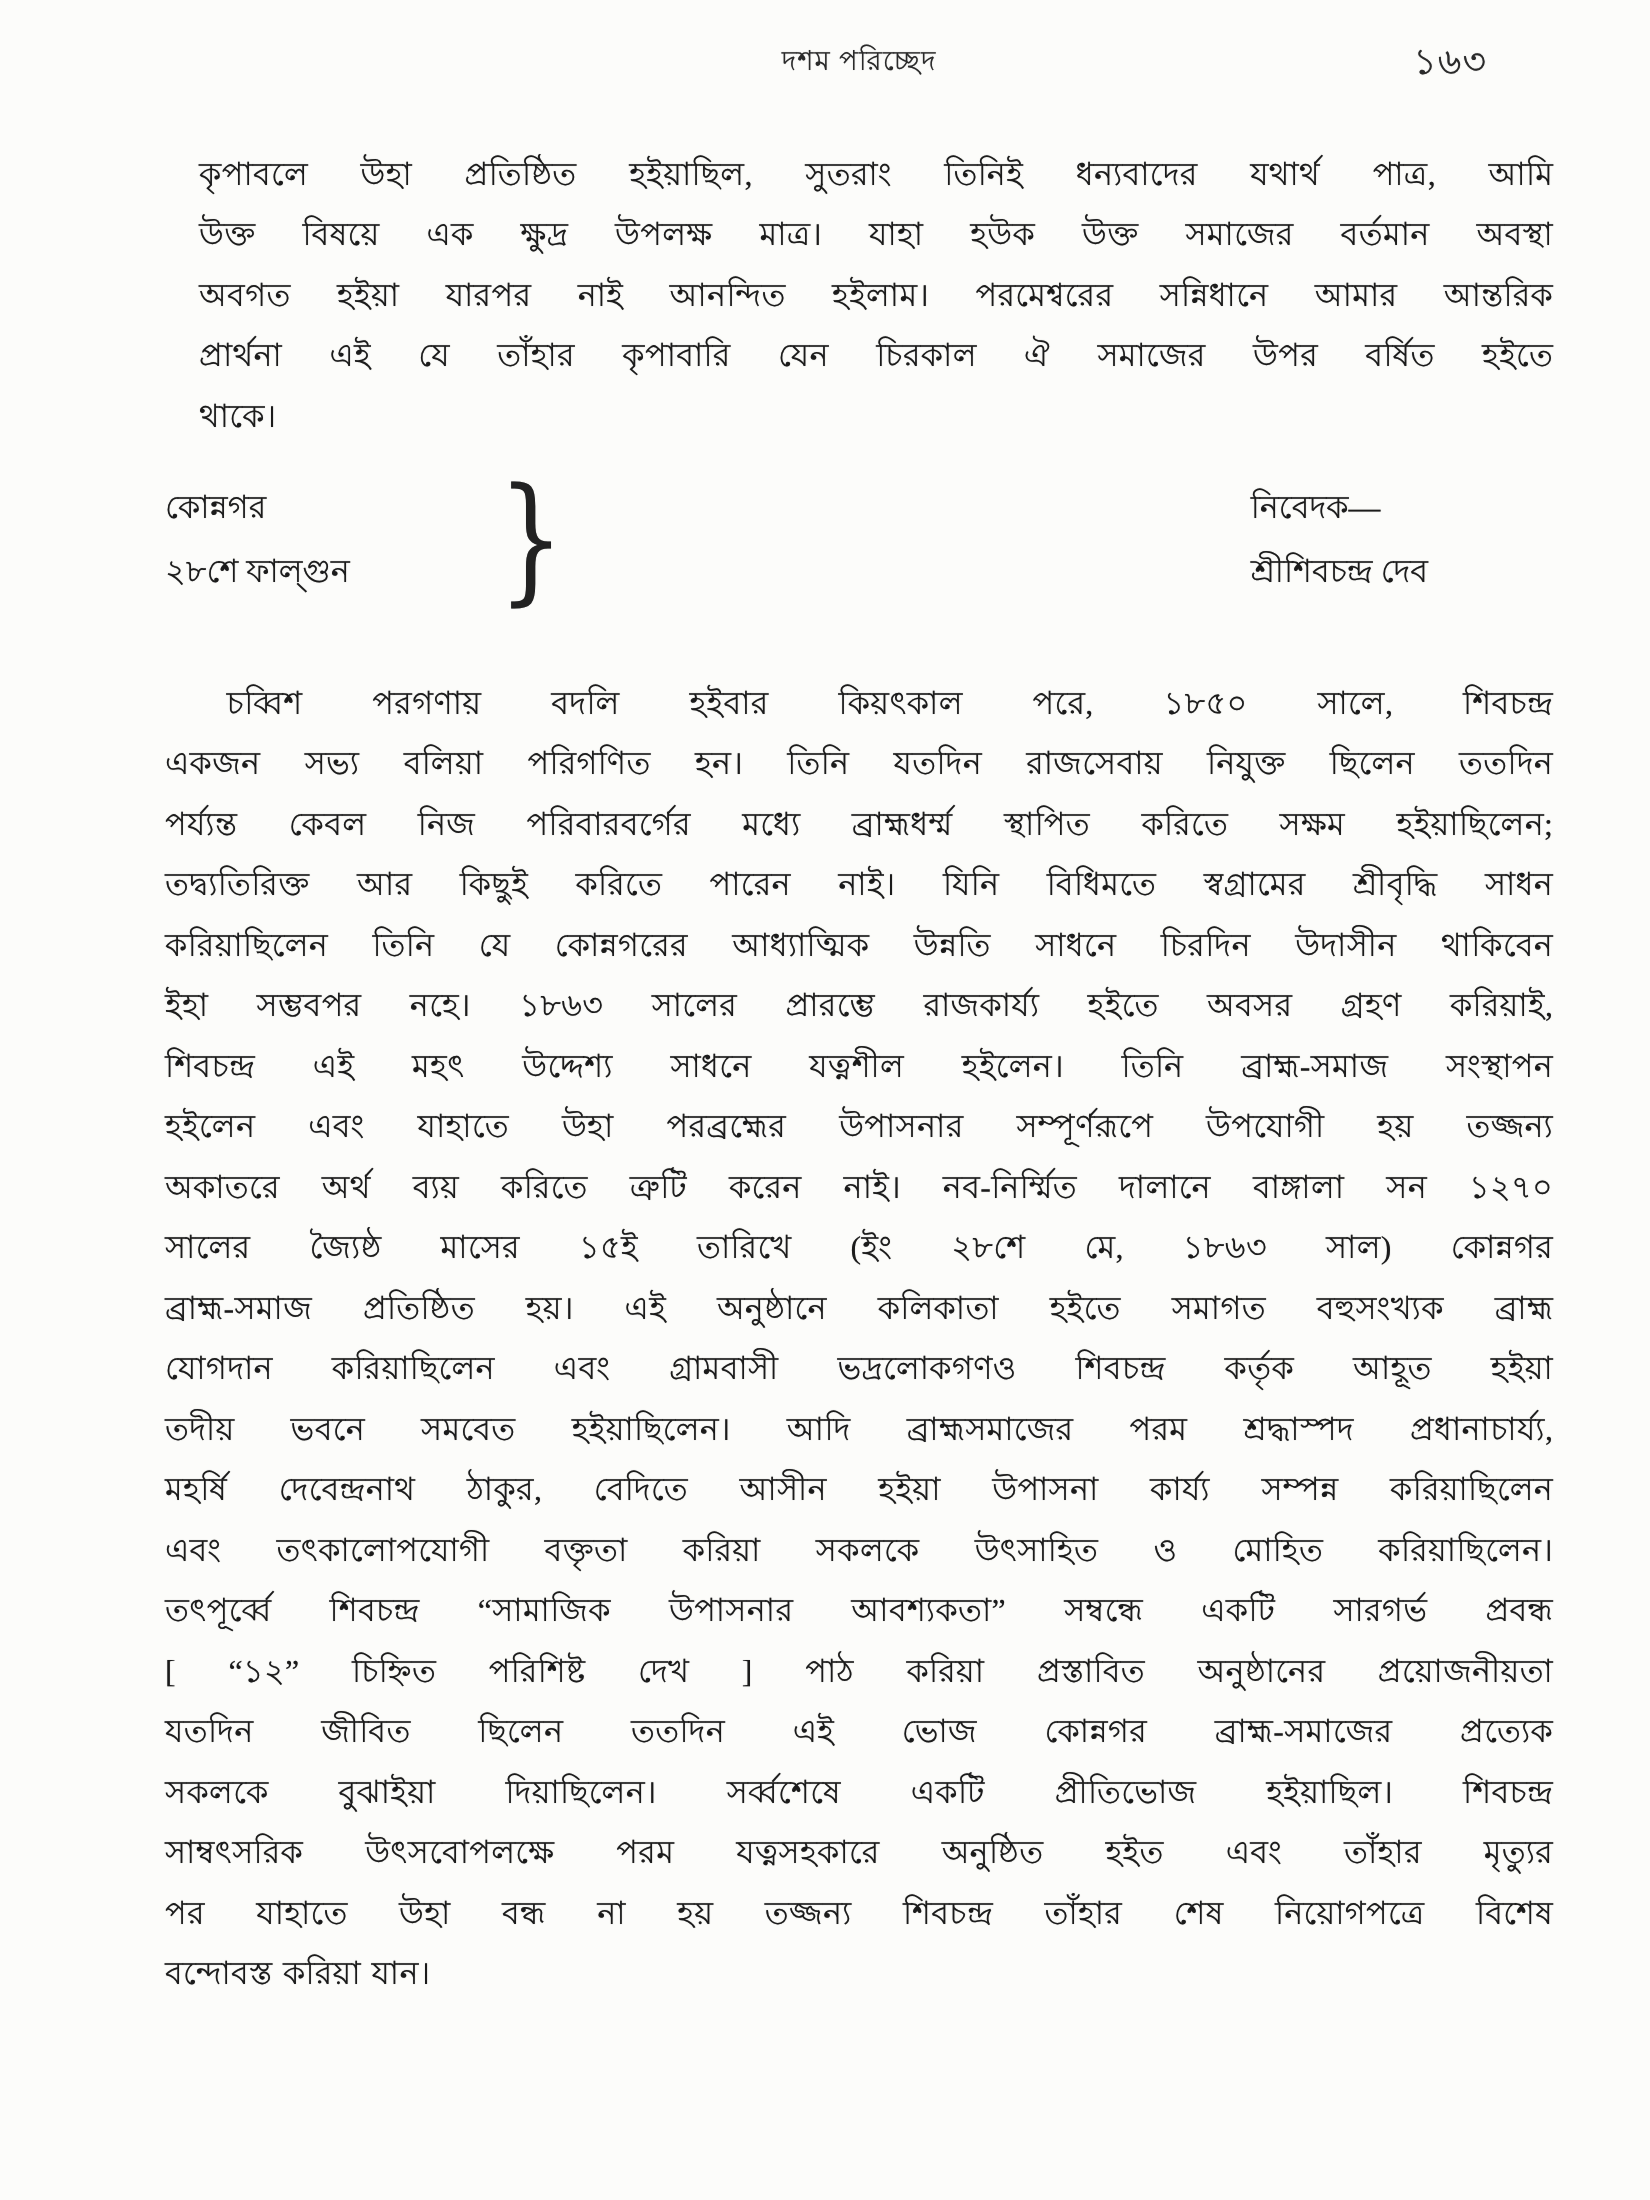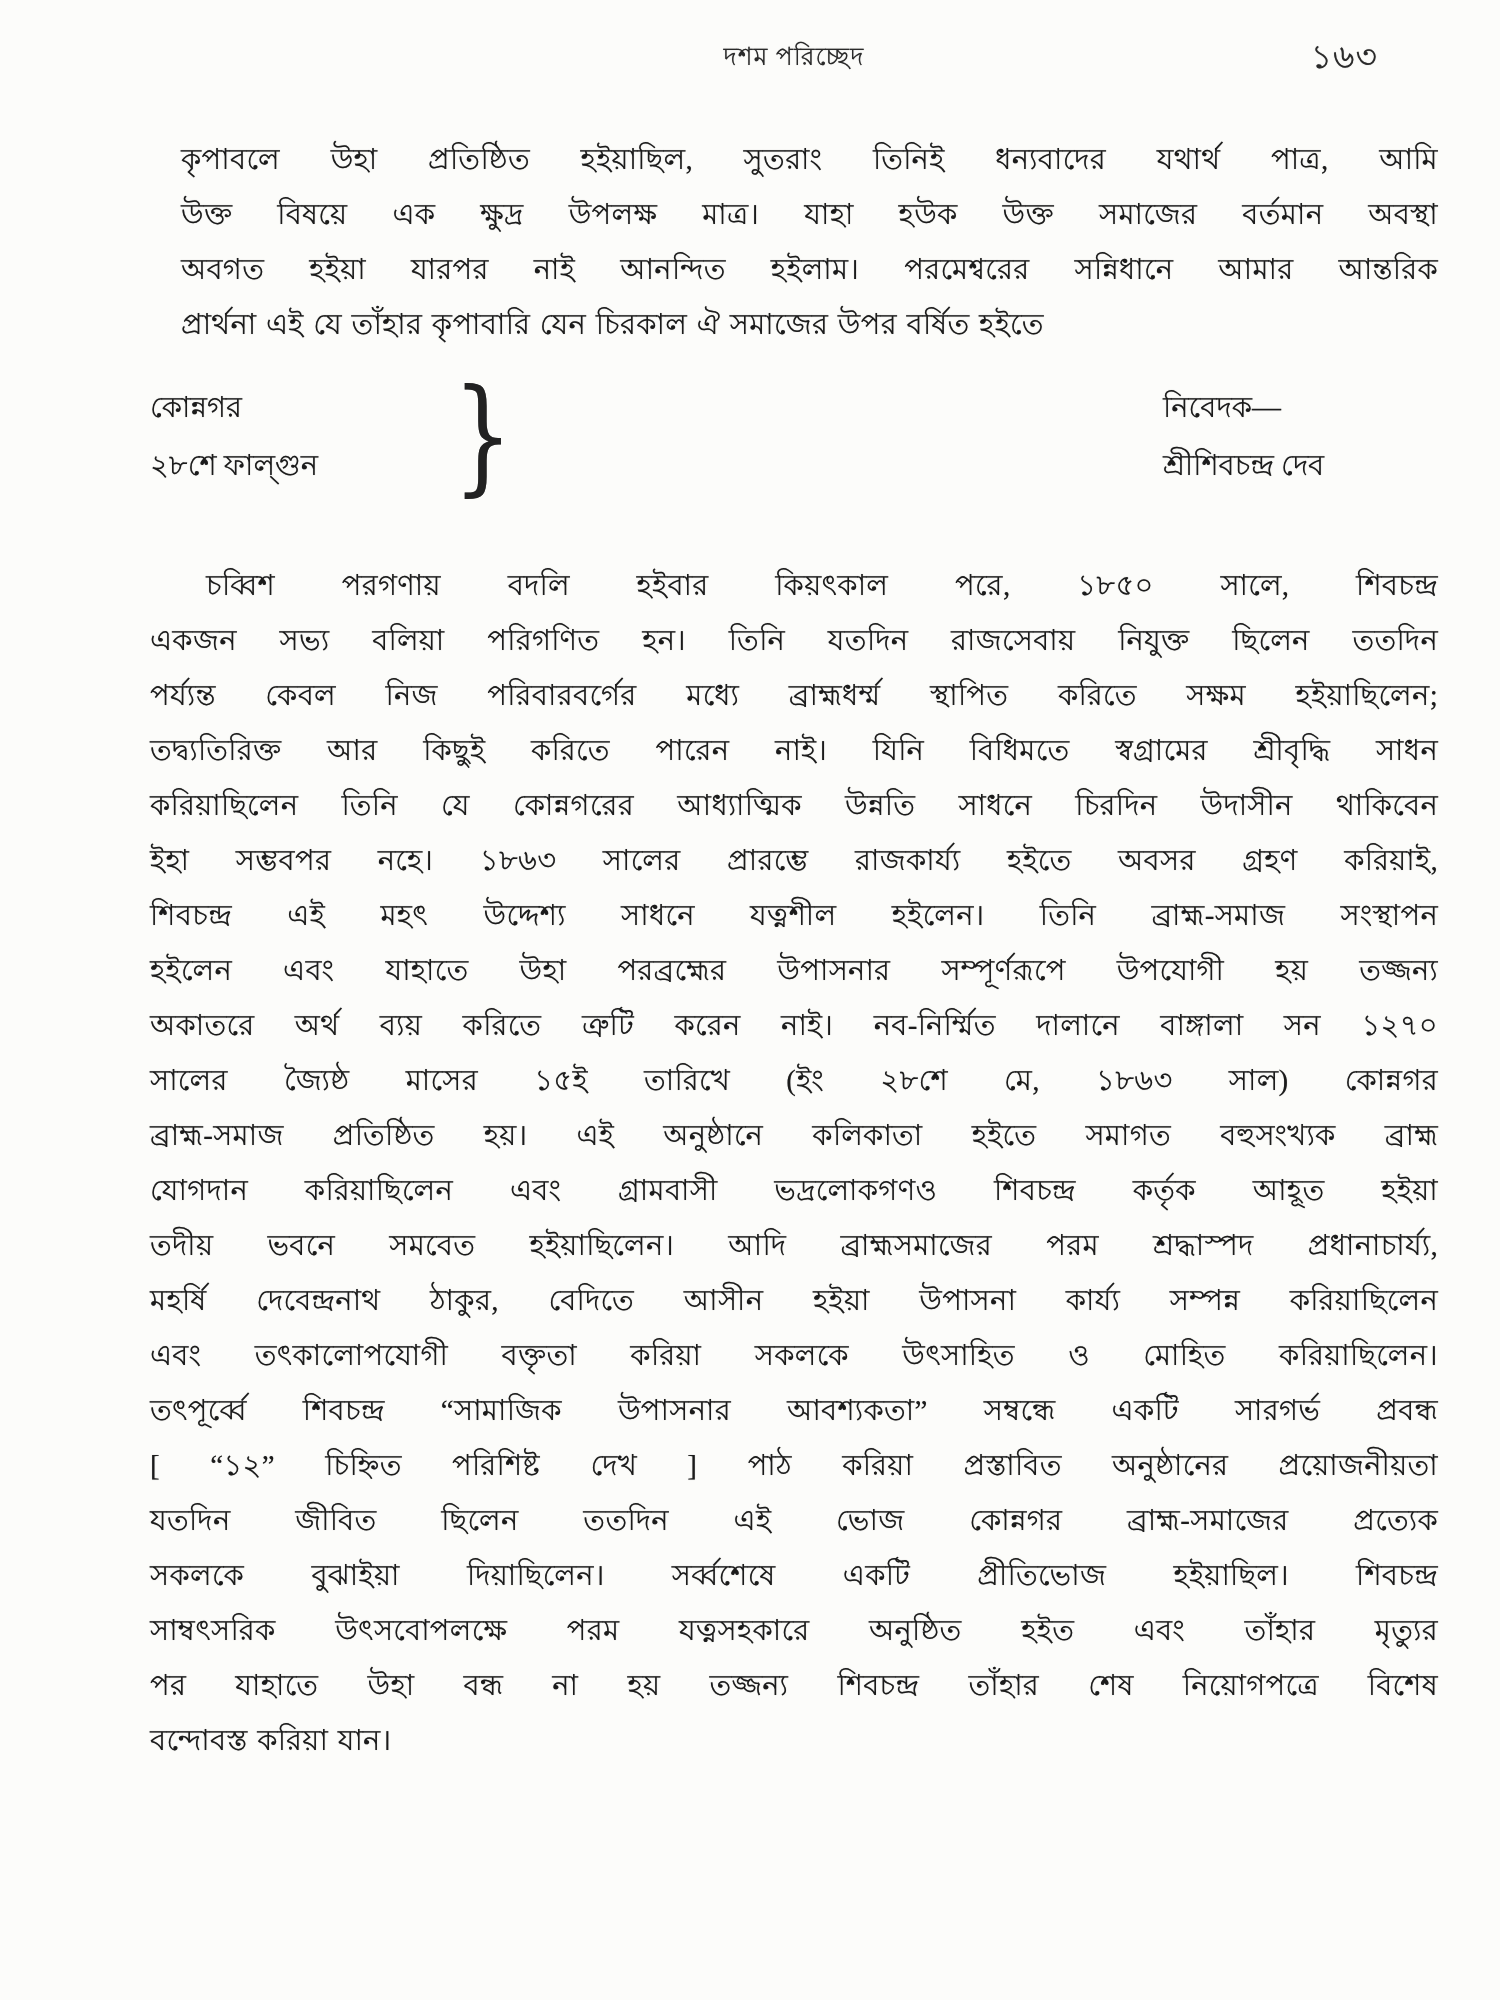--- a/index.html
+++ b/index.html
@@ -2,21 +2,21 @@
 <html lang="bn"><head>
 <meta charset="utf-8">
 <style>
   html,body{margin:0;padding:0;background:#e9e9e7;}
   .page{
     position:relative;
     width:1500px;height:2000px;
     margin:0 auto;
     background:#fcfcfa;
     box-sizing:border-box;
-    padding:40px 62px 0 150px;
+    padding:40px 88px 0 150px;
     font-family:"Liberation Serif","DejaVu Serif",serif;
     color:#1b1b1b;
     overflow:hidden;
     text-shadow:0 0 0.7px rgba(20,20,20,0.55);
   }
   .page-header{
     position:relative;
     height:34px;
     font-size:25px;
     line-height:34px;
@@ -81,20 +81,21 @@
   <div class="page-header">
     <span class="chapter-title">দশম পরিচ্ছেদ</span>
     <span class="page-number">১৬৩</span>
   </div>
 
   <div class="para para-1">
       <div class="line">কৃপাবলে উহা প্রতিষ্ঠিত হইয়াছিল, সুতরাং তিনিই ধন্যবাদের যথার্থ পাত্র, আমি</div>
       <div class="line">উক্ত বিষয়ে এক ক্ষুদ্র উপলক্ষ মাত্র। যাহা হউক উক্ত সমাজের বর্তমান অবস্থা</div>
       <div class="line">অবগত হইয়া যারপর নাই আনন্দিত হইলাম। পরমেশ্বরের সন্নিধানে আমার আন্তরিক</div>
       <div class="line">প্রার্থনা এই যে তাঁহার কৃপাবারি যেন চিরকাল ঐ সমাজের উপর বর্ষিত হইতে</div>
+      <div class="line">থাকে।</div>
     </div>
 
   <div class="signature-row">
     <div class="sig-left">
       <div>কোন্নগর</div>
       <div>২৮শে ফাল্গুন</div>
     </div>
     <div class="sig-brace">}</div>
     <div class="sig-right">
       <div>নিবেদক—</div>

